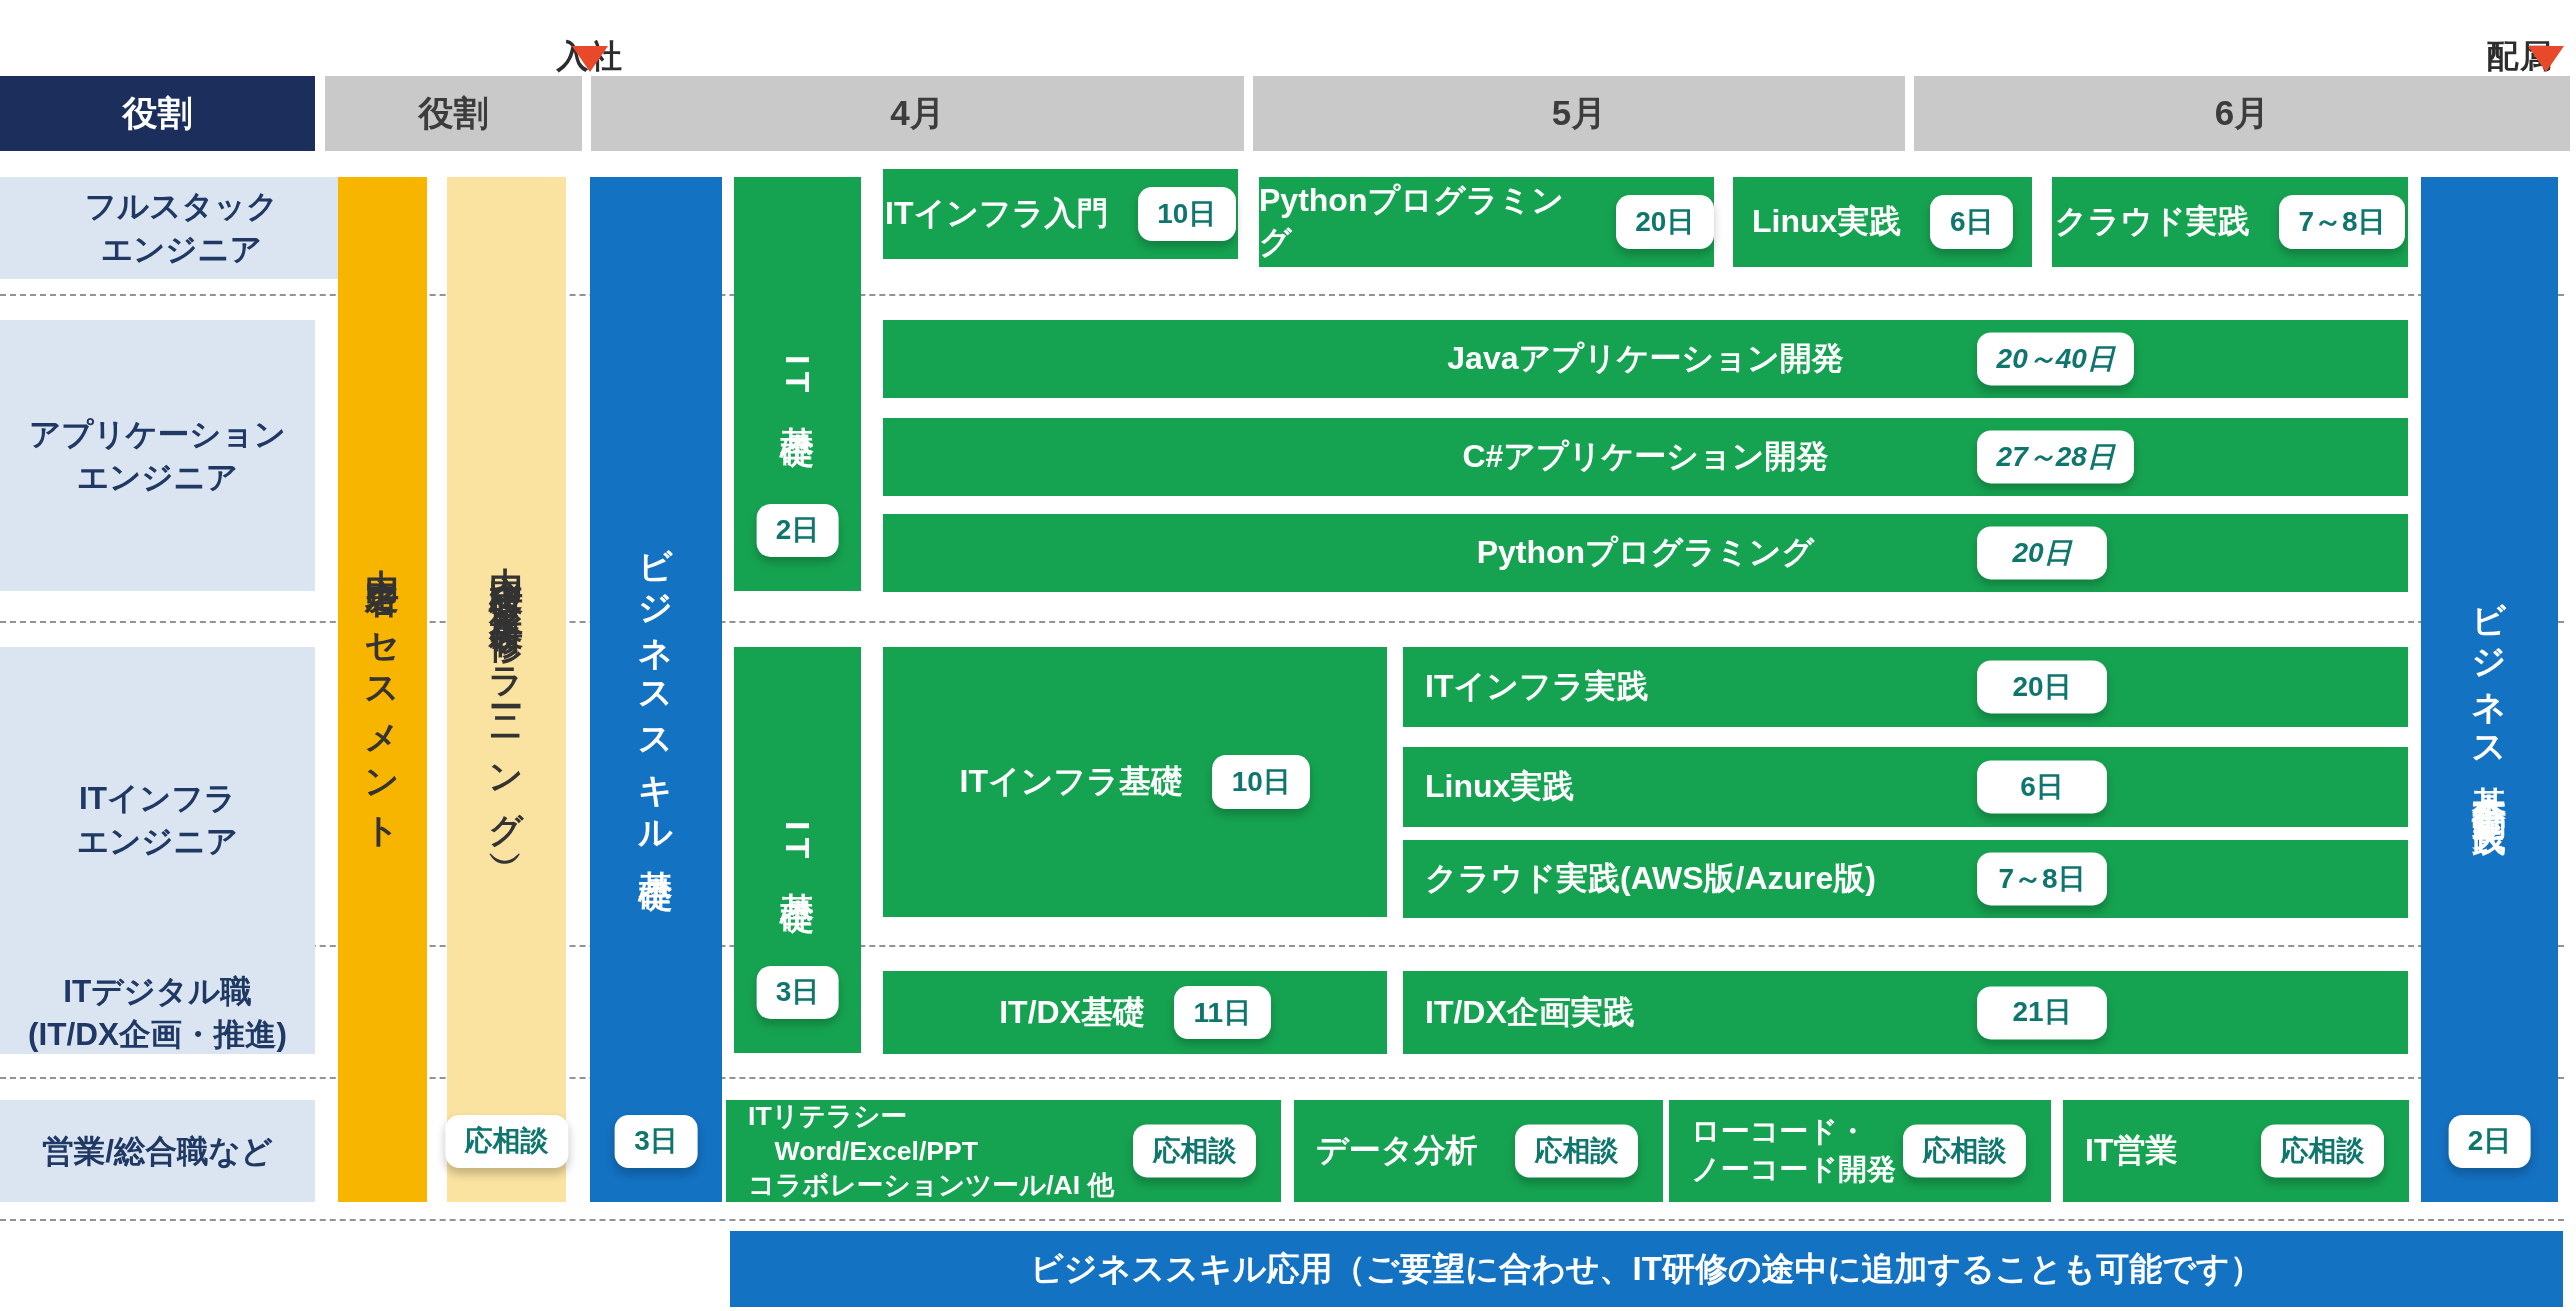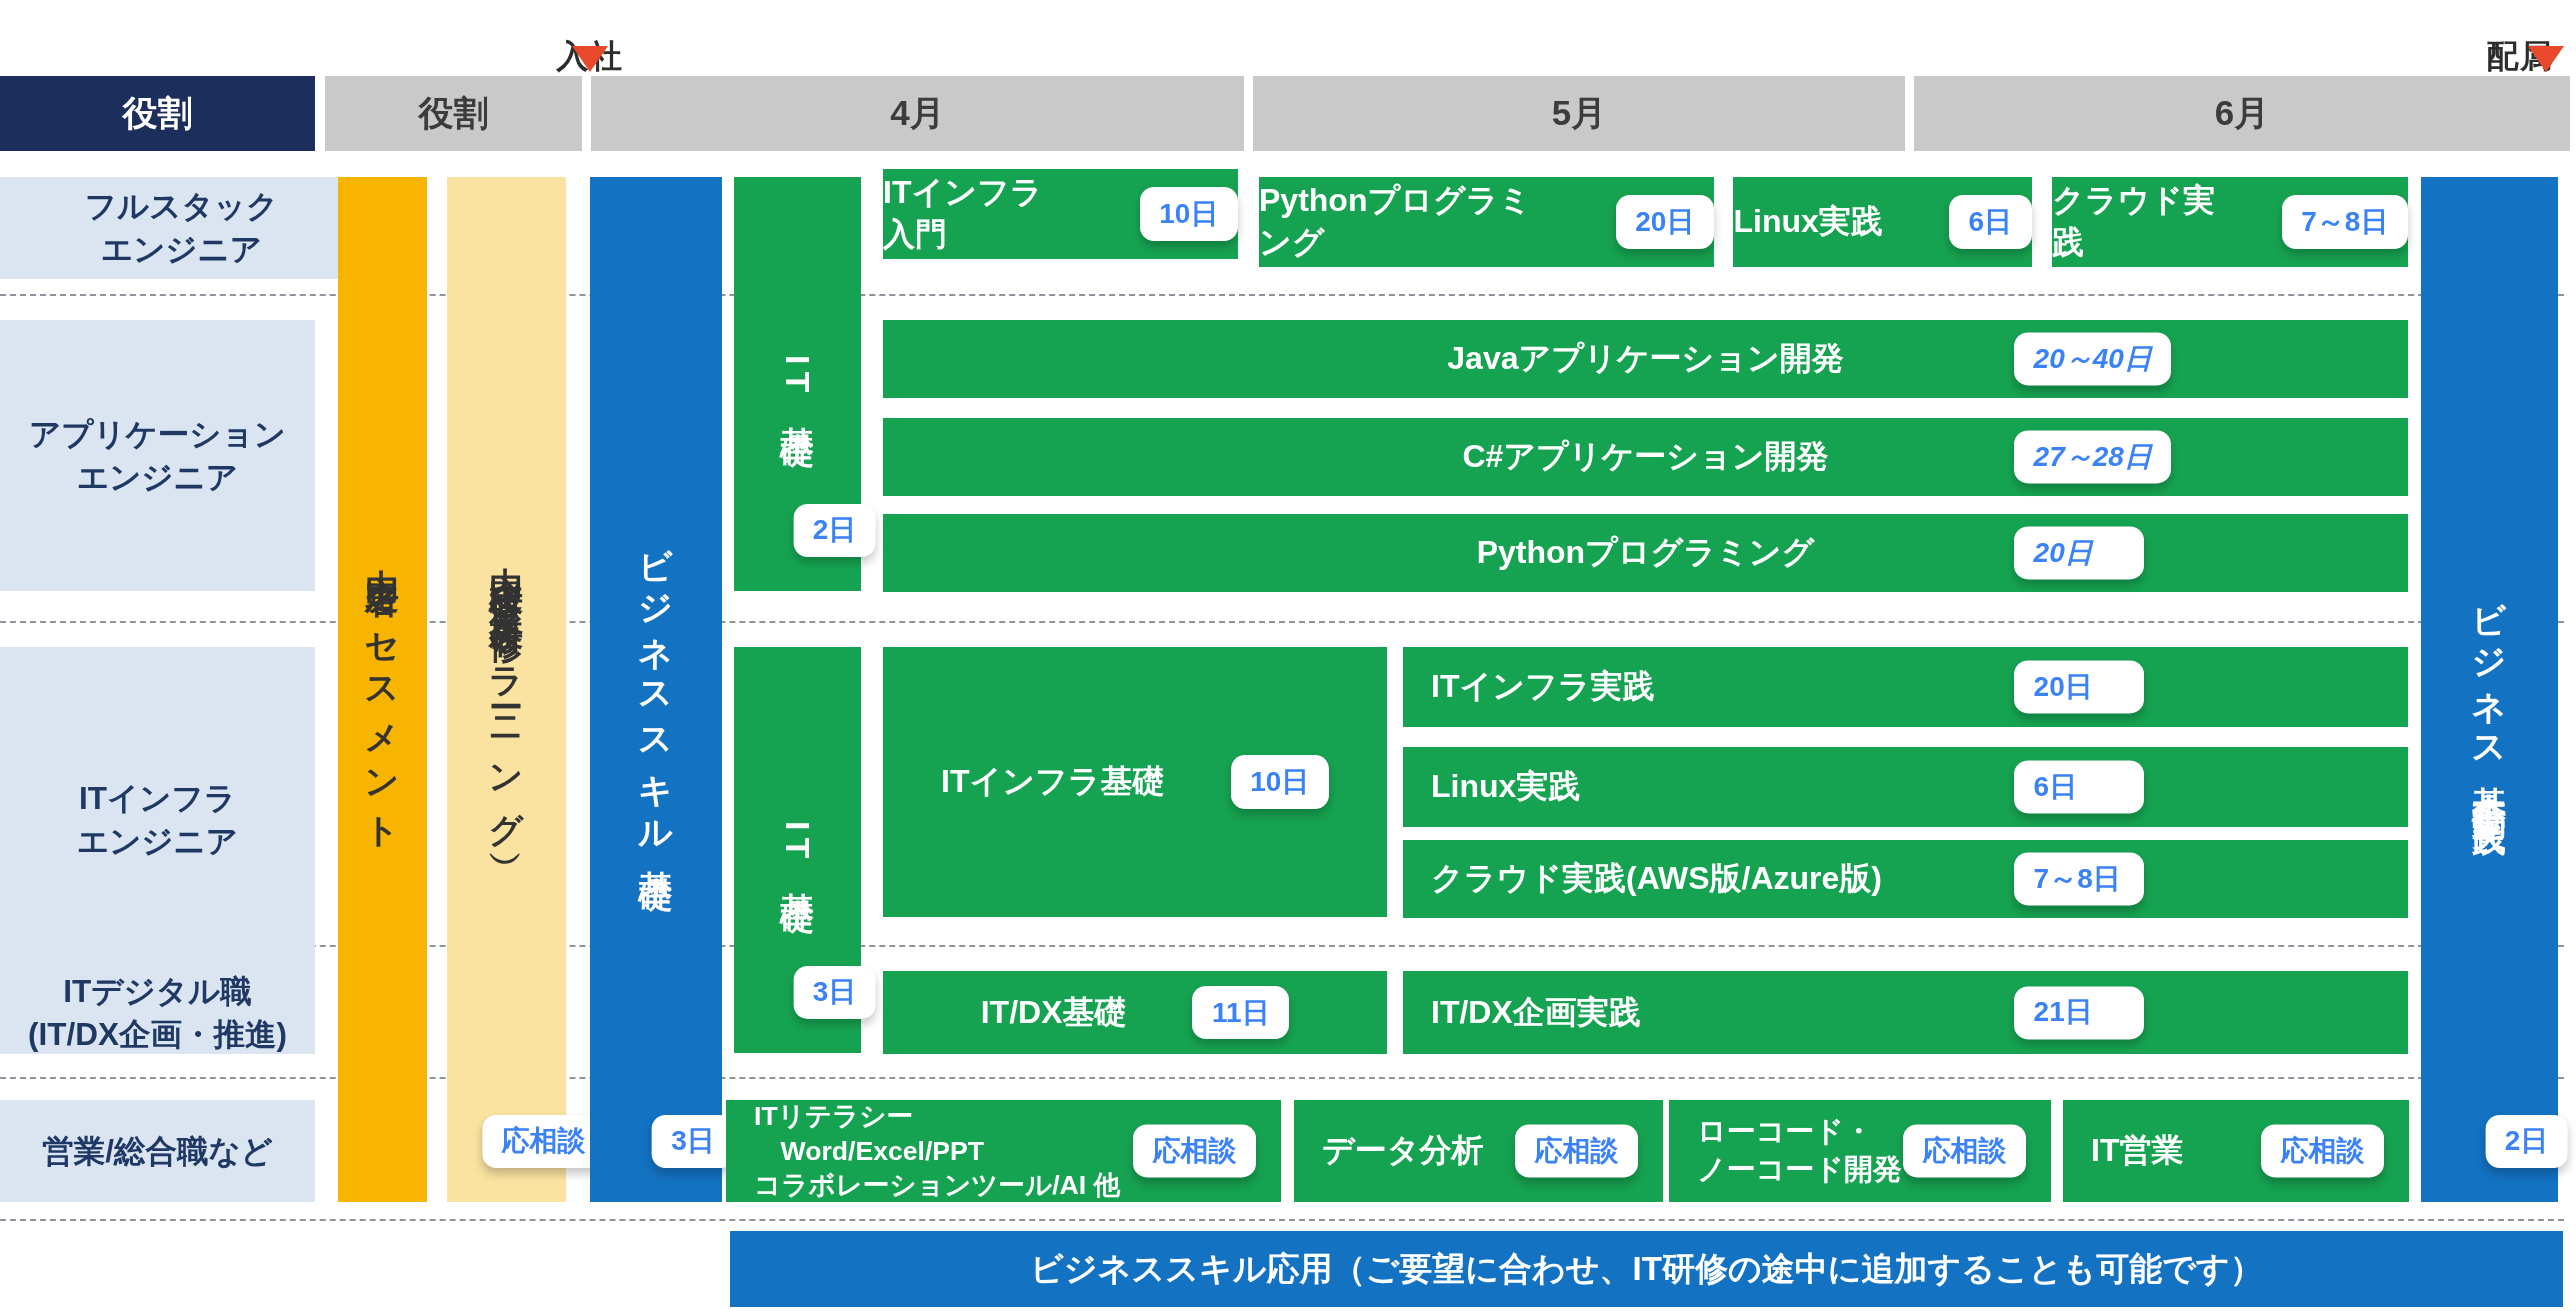--- a/index.html
+++ b/index.html
@@ -50,37 +50,37 @@
   }
   .orange  { background:#F8B500; color:#333333; }
   .lyellow { background:#FAE2A0; color:#333333; }
   .cblue   { background:#1472C3; color:#ffffff; }
   .cgreen  { background:#16A351; color:#ffffff; }
   .badge-bottom {
     position:absolute; bottom:34px; left:50%; transform:translateX(-50%);
   }
   
   .badge {
-    background:#ffffff; color:#3b82f6; font-weight:bold; font-size:28px;
+    background:#ffffff; color:#0f766e; font-weight:bold; font-size:28px;
     padding:12.6px 19.6px; border-radius:14px; white-space:nowrap;
     box-shadow:0 5.6px 9.8px rgba(0,0,0,0.22); display:inline-block;
-    line-height:1;margin-left:37px;
+    text-align:center; line-height:1;
   }
   .badge.abs  { position:absolute; left:1094px; top:50%; transform:translateY(-50%); min-width:91px;font-style:italic; }
   .badge.abs3 { position:absolute; left:574px;  top:50%; transform:translateY(-50%); min-width:91px; }
   .badge.absr { position:absolute; right:25px;  top:50%; transform:translateY(-50%); }
   
   .cbar {
     position:absolute; background:#16A351; color:#ffffff; z-index:2;
     display:flex; align-items:center; box-sizing:border-box;
   }
   .clabel { font-size:32px; font-weight:bold; white-space:pre-line; line-height:1.3; }
   .cbar.center  { justify-content:center; gap:29px; }
   .cbar.centerw { justify-content:center; }
-  .cbar.leftpad { padding-left:28px; }
+  .cbar.leftpad { padding-left:22px; }
   .clabel.small { font-size:26.6px; }
   
   .bottom-bar {
     position:absolute; left:730px; top:1231px; width:1833px; height:76px;
     background:#1472C3; color:#ffffff; z-index:2;
     display:flex; align-items:center; justify-content:center;
     font-size:33px; font-weight:bold;
   }
 </style>
 </head>

